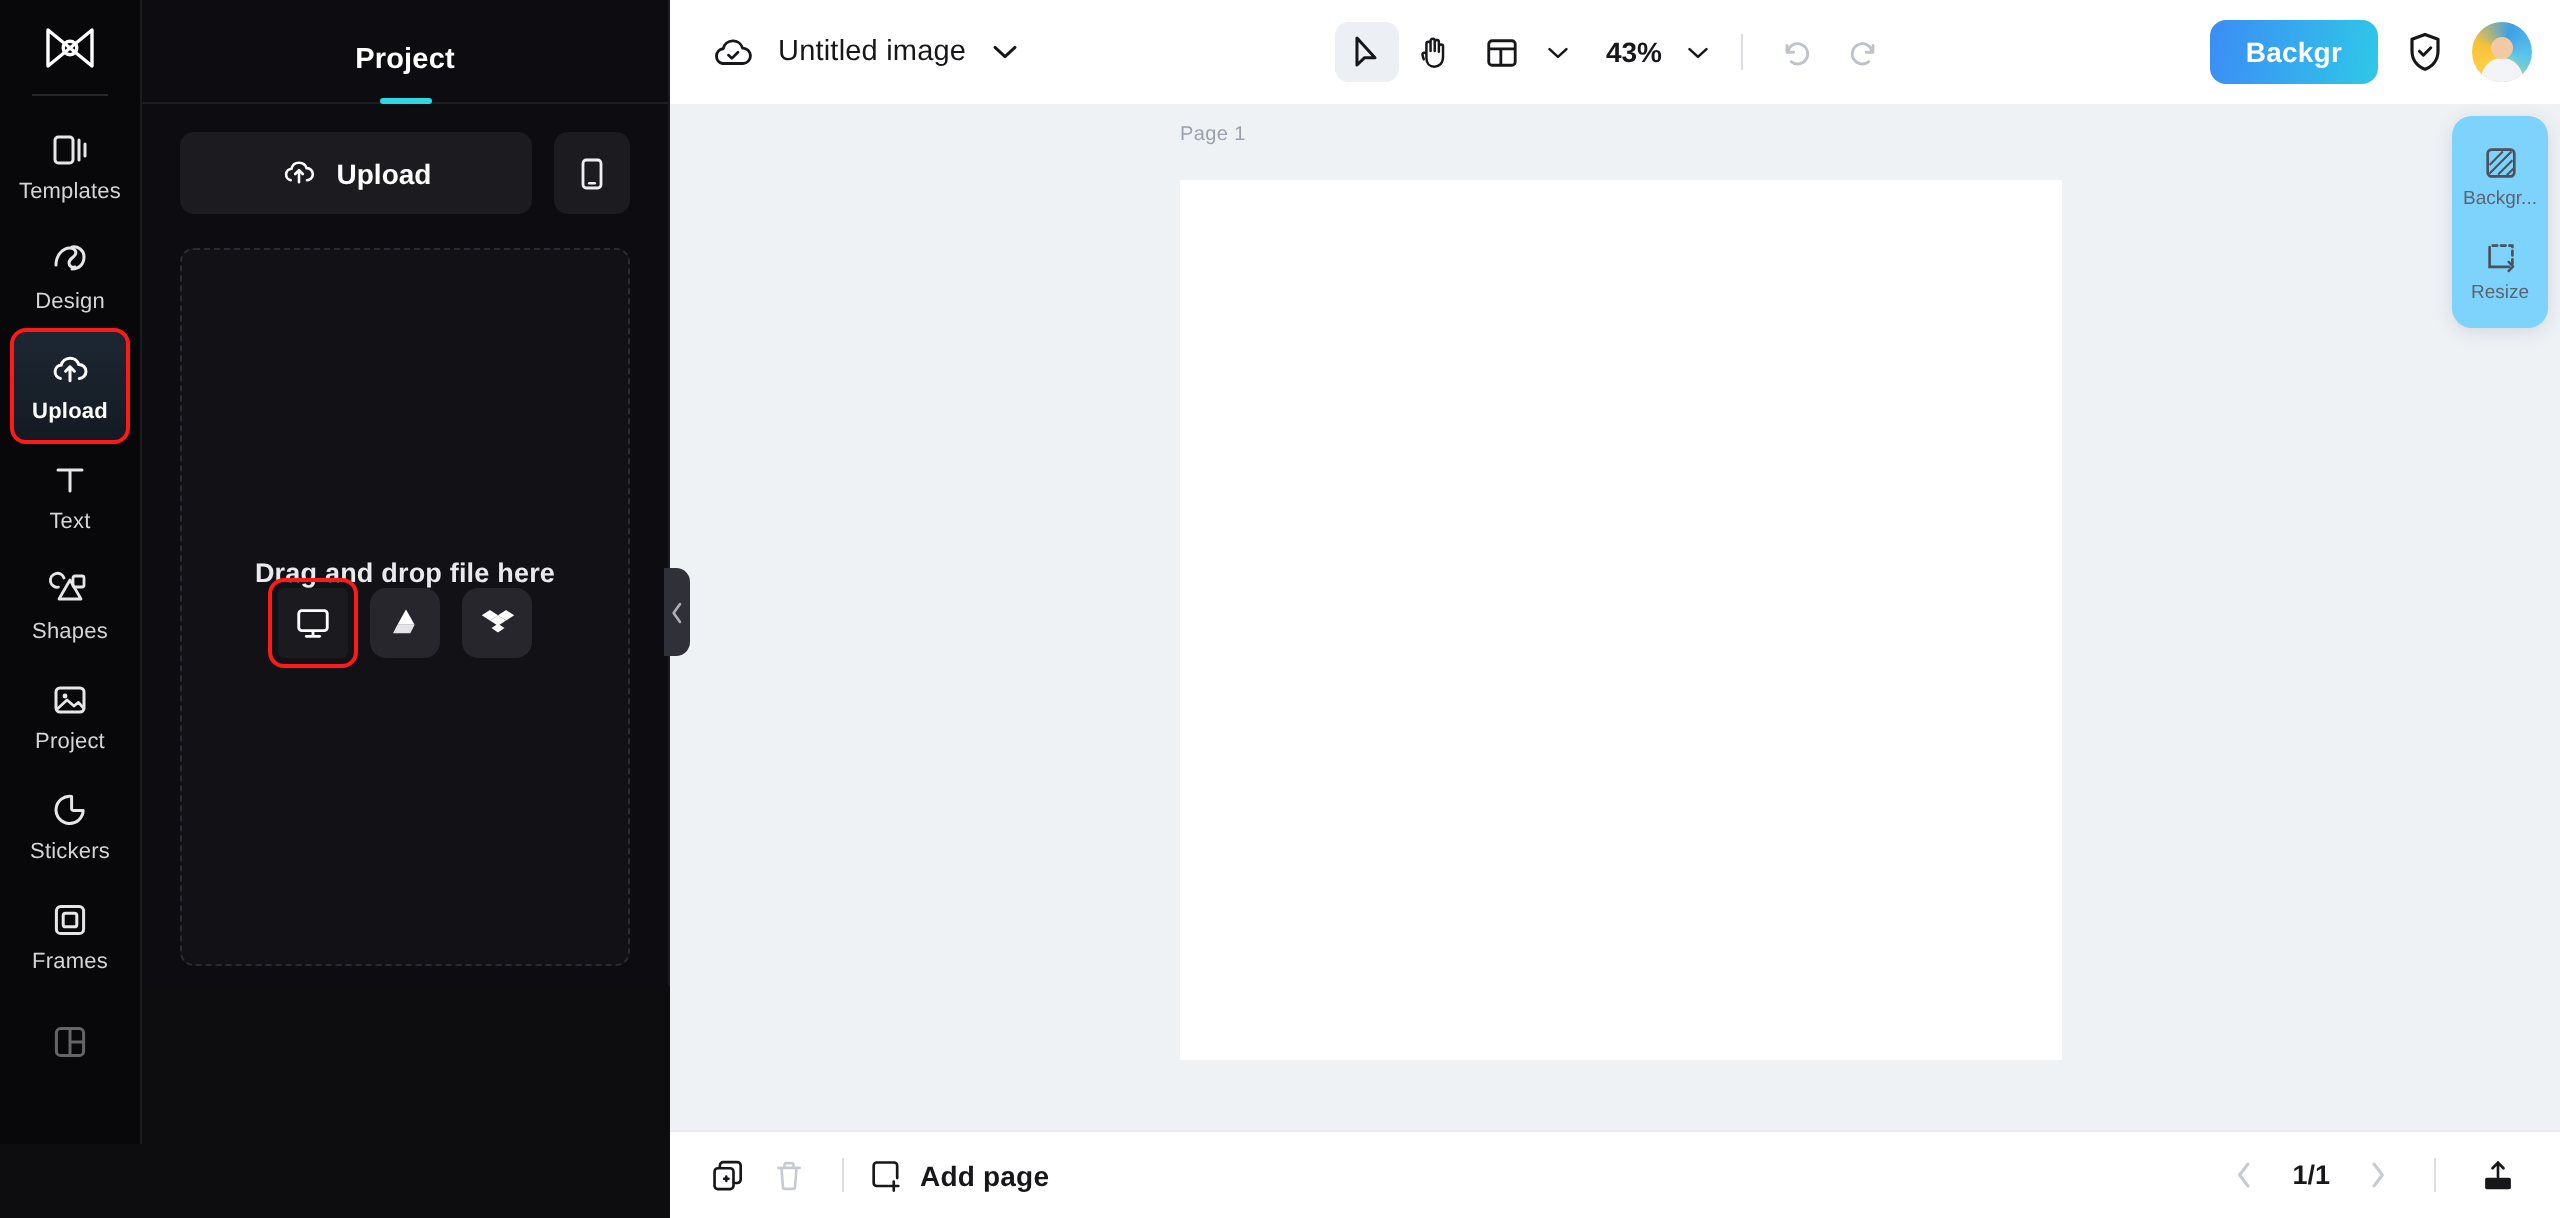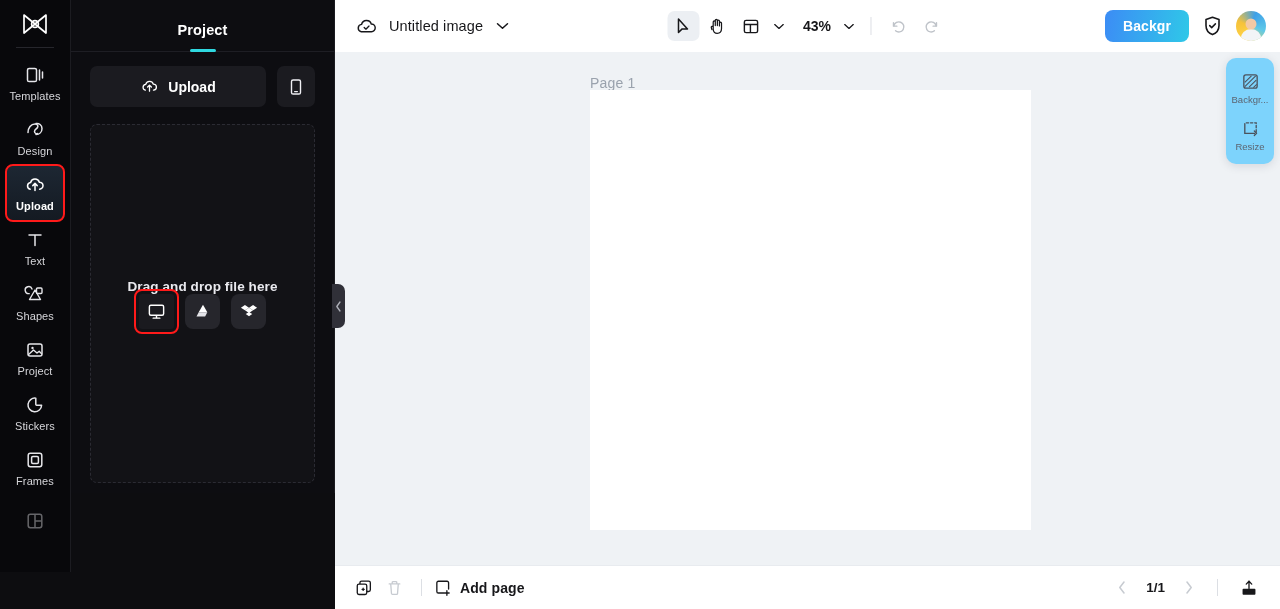--- a/index.html
+++ b/index.html
@@ -137,22 +137,22 @@
     position: absolute; left: 50%; bottom: -1px; transform: translateX(-50%);
     width: 21px; height: 13px; border-radius: 11px 11px 0 0; background: #f2f4f7;
   }
 
   
   .canvas-area {
     flex: 1; background: #eff2f5; position: relative; overflow: hidden;
     display: flex; flex-direction: column; align-items: center;
   }
   .page-label {
-    position: absolute; left: 255px; top: 23px;
-    font-size: 14px; color: #9aa2ad; letter-spacing: .2px;
+    position: absolute; left: 255px; top: 10px;
+    font-size: 10px; color: #9aa2ad; letter-spacing: .2px;
   }
   .page-canvas {
     position: absolute; left: 255px; top: 38px;
     width: 441px; height: 440px; background: #fff;
   }
   .float-panel {
     position: absolute; right: 6px; top: 6px;
     width: 48px; background: #7dd3fc; border-radius: 10px;
     box-shadow: 0 2px 10px rgba(30,40,60,.13);
     padding: 9px 0 9px 0; display: flex; flex-direction: column; align-items: center; gap: 5px;

